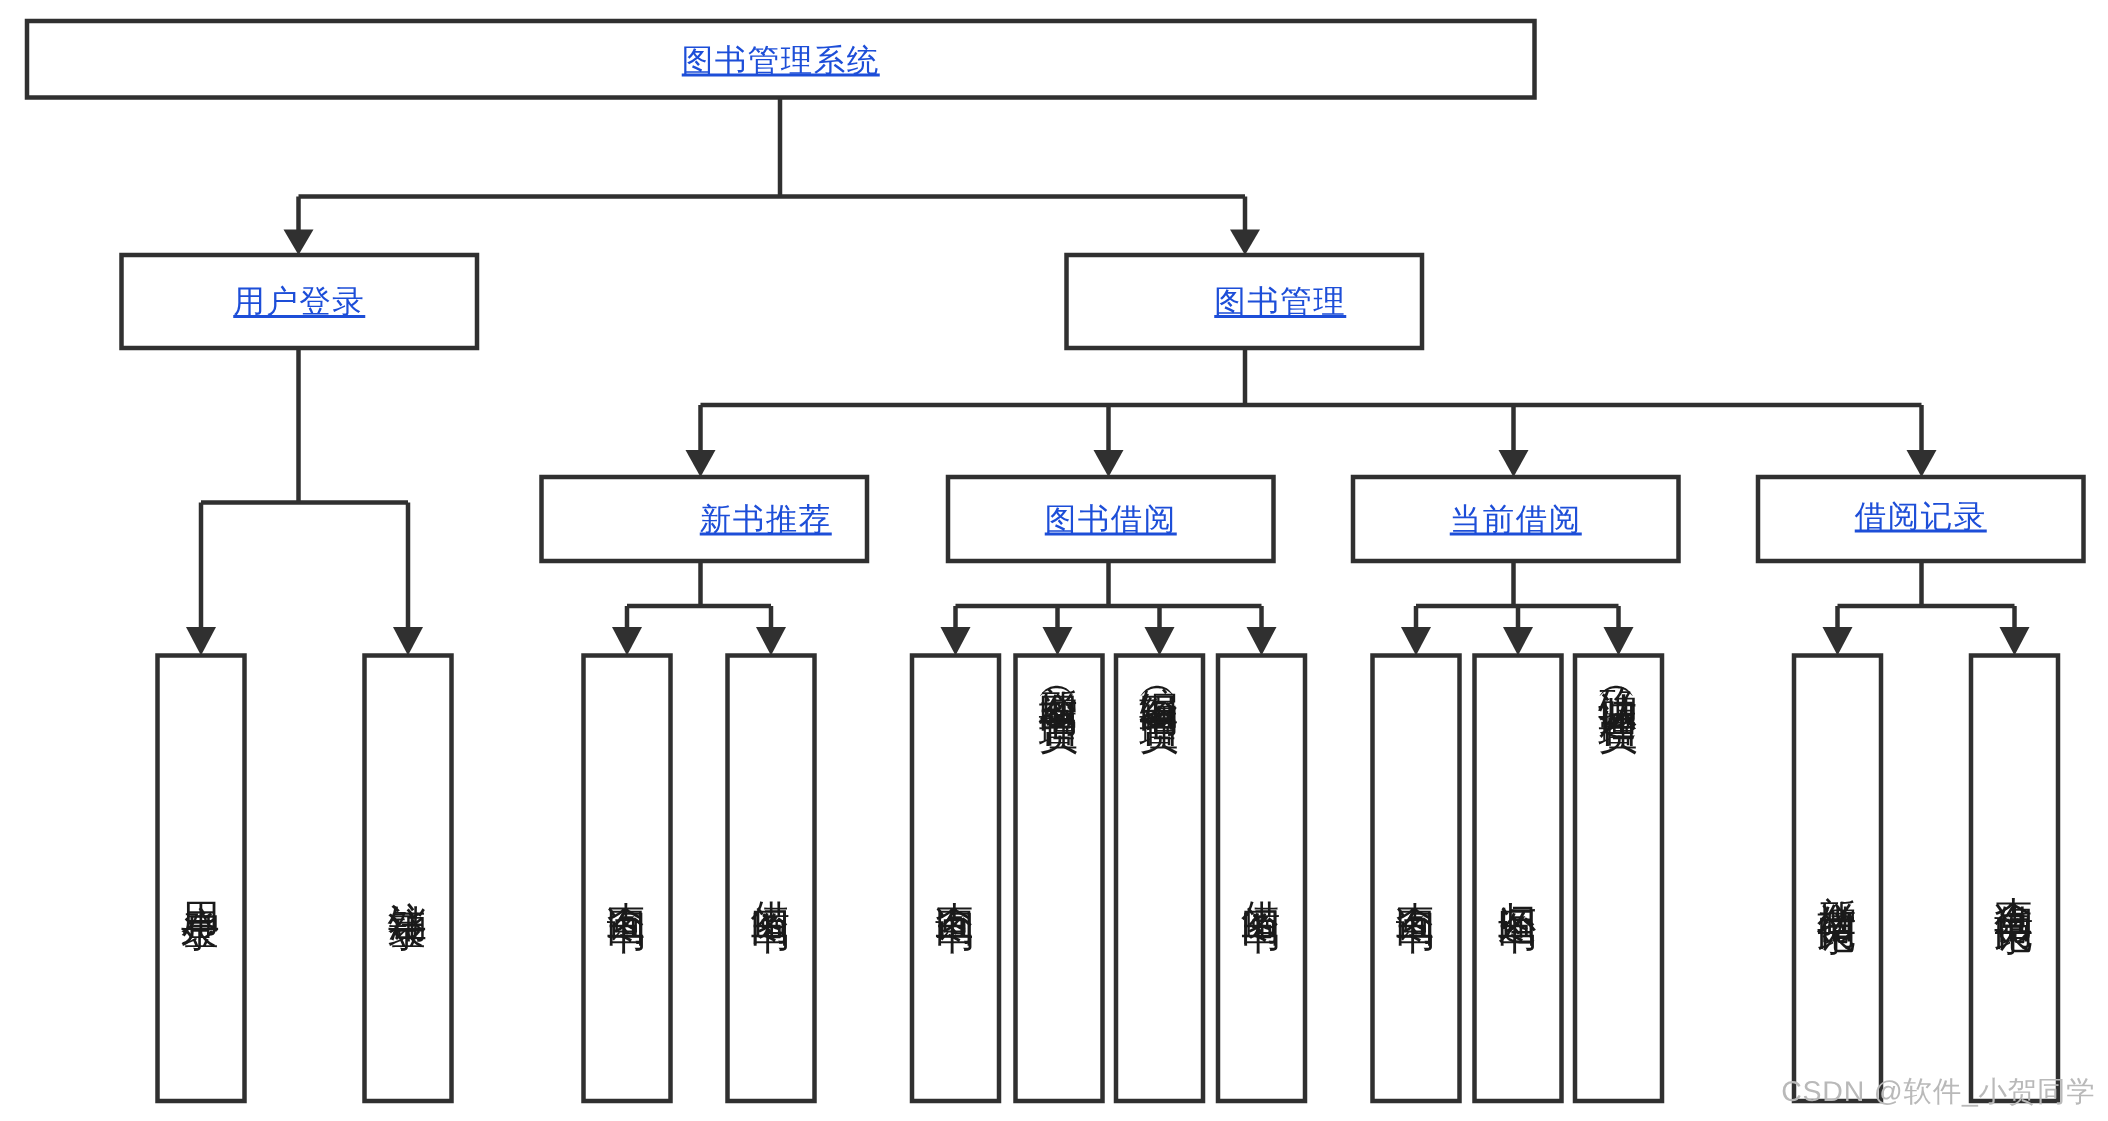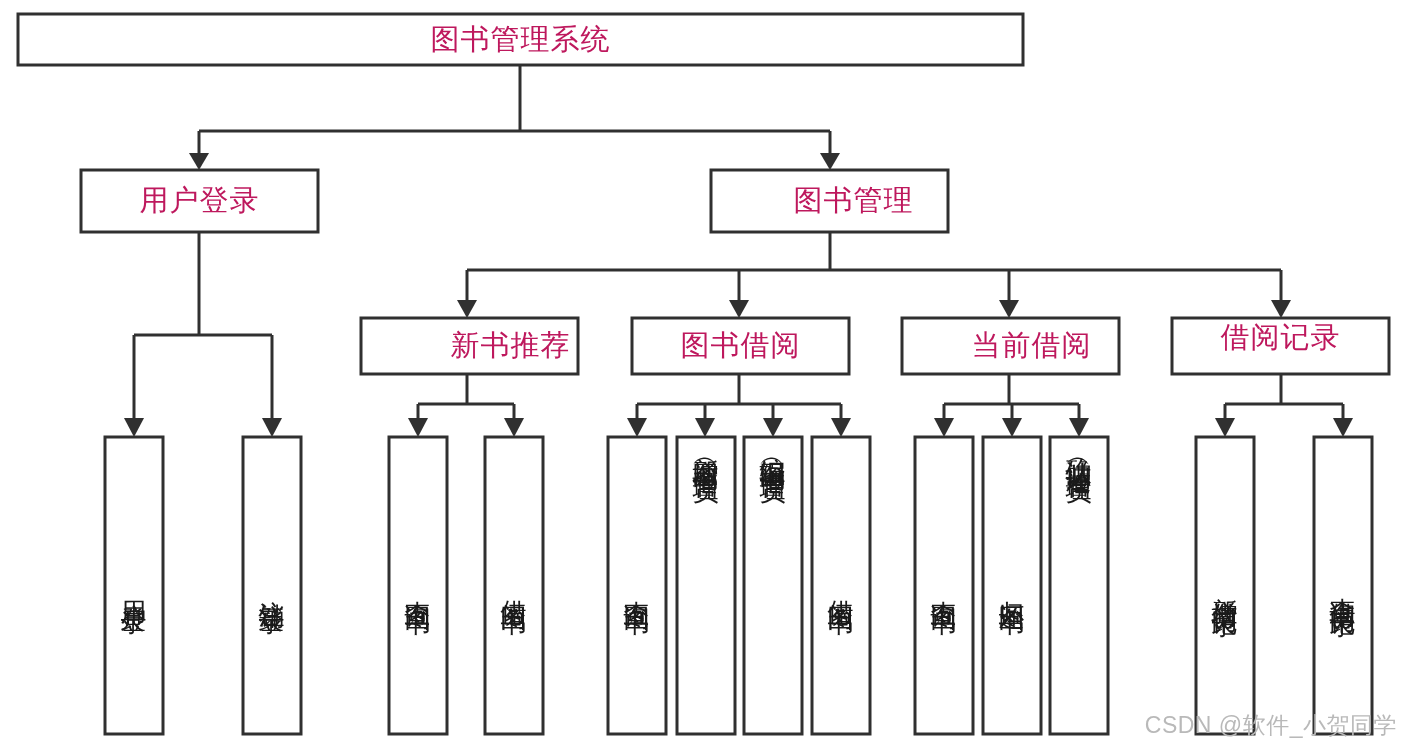--- a/index.html
+++ b/index.html
@@ -59,31 +59,32 @@
     font-family: "Liberation Sans", "DejaVu Sans", sans-serif;
   }
   .hlabel-box {
     position: absolute;
     display: flex;
     align-items: center;
     justify-content: center;
     pointer-events: none;
   }
   .hlabel-text {
-    font-size: 29px;
-    color: #be185d;
+    font-size: 21px;
+    color: #1d4ed8;
     letter-spacing: 1px;
     white-space: nowrap;
     font-family: "Liberation Sans", "DejaVu Sans", sans-serif;
+    text-decoration: underline;
   }
   .watermark {
     position: absolute;
     right: 8px;
     bottom: 6px;
-    font-size: 23px;
+    font-size: 19px;
     color: #b9b9b9;
     letter-spacing: 0.5px;
     font-family: "Liberation Sans", "DejaVu Sans", sans-serif;
     white-space: nowrap;
   }
 </style>
 </head>
 <body>
 
 <div id="diagram-root">
@@ -195,21 +196,21 @@
   <div class="hlabel-box" style="left:711px; top:170px; width:237px; height:62px;margin-left:24px;">
     <span class="hlabel-text">图书管理</span>
   </div>
 
   <div class="hlabel-box" style="left:361px; top:318px; width:217px; height:56px;padding-left:41px;">
     <span class="hlabel-text">新书推荐</span>
   </div>
   <div class="hlabel-box" style="left:632px; top:318px; width:217px; height:56px;">
     <span class="hlabel-text">图书借阅</span>
   </div>
-  <div class="hlabel-box" style="left:902px; top:318px; width:217px; height:56px;padding-left:21px;">
+  <div class="hlabel-box" style="left:902px; top:318px; width:217px; height:56px;">
     <span class="hlabel-text">当前借阅</span>
   </div>
   <div class="hlabel-box" style="left:1172px; top:302px; width:217px; height:56px;align-items:flex-end;">
     <span class="hlabel-text">借阅记录</span>
   </div>
 
   <div class="vlabel-box" style="left:105px; top:437px; width:58px; height:297px;">
     <span class="vlabel-text">用户登录</span>
   </div>
   <div class="vlabel-box" style="left:243px; top:437px; width:58px; height:297px;">

